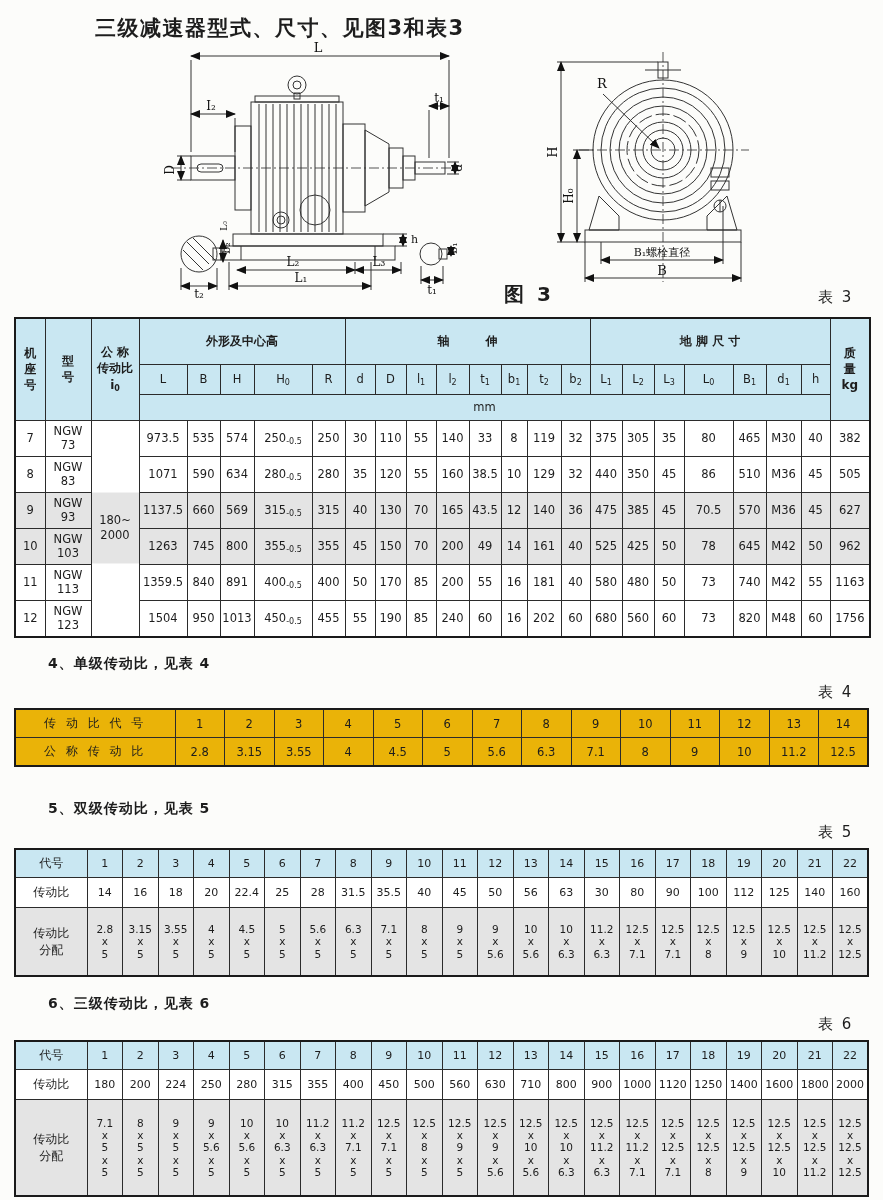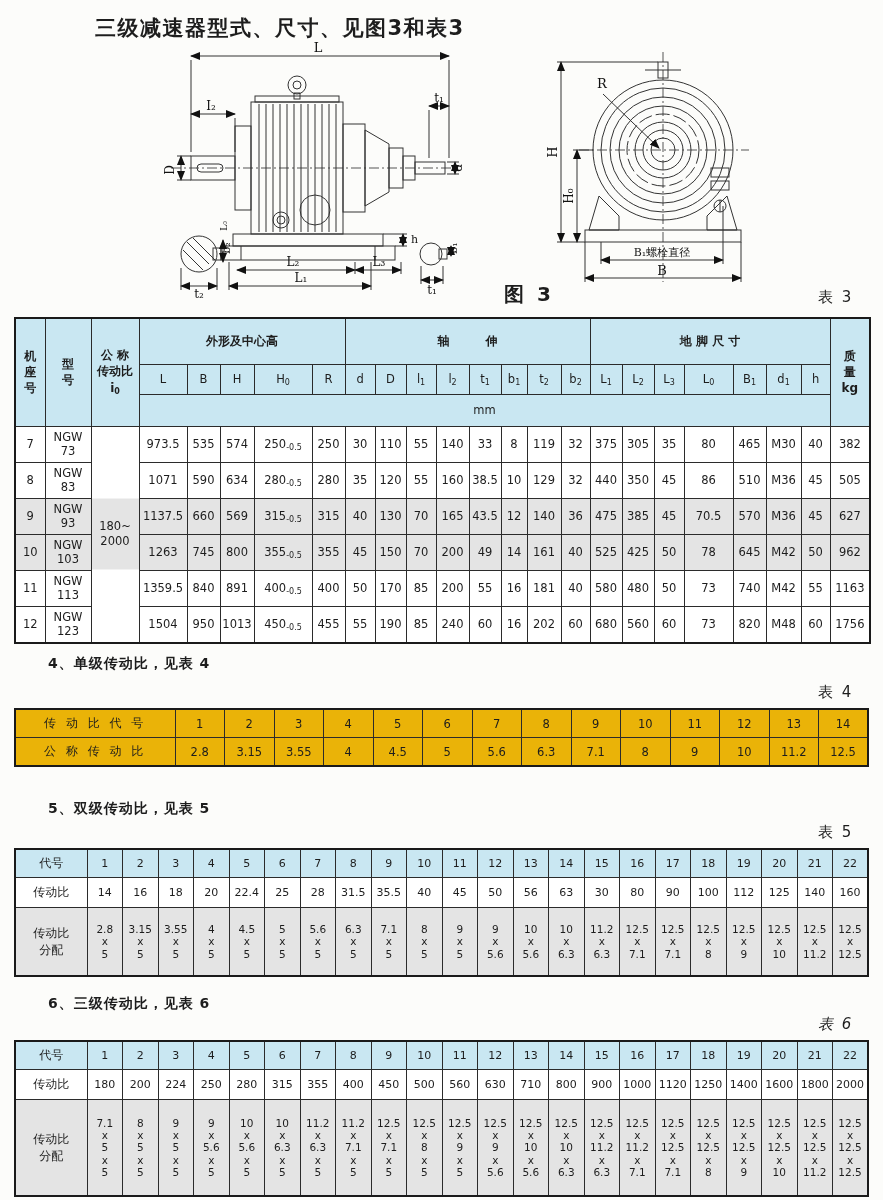--- a/index.html
+++ b/index.html
@@ -268,21 +268,21 @@
           <th class="blue">t<sub>2</sub></th>
           <th class="blue">b<sub>2</sub></th>
           <th class="blue">L<sub>1</sub></th>
           <th class="blue">L<sub>2</sub></th>
           <th class="blue">L<sub>3</sub></th>
           <th class="blue">L<sub>0</sub></th>
           <th class="blue">B<sub>1</sub></th>
           <th class="blue">d<sub>1</sub></th>
           <th class="blue">h</th>
         </tr>
-      <tr style="height:32px">
+      <tr style="height:26px">
         <th class="blue" colspan="20">mm</th>
       </tr>
     </thead>
     <tbody id="t3body">
         <tr>
           <td>7</td>
           <td>NGW<br>73</td>
           <td rowspan="6" class="io-cell">180~<br>2000</td>
           <td>973.5</td>
           <td>535</td>
@@ -557,21 +557,21 @@
           <td>12.5<br>x<br>8</td>
           <td>12.5<br>x<br>9</td>
           <td>12.5<br>x<br>10</td>
           <td>12.5<br>x<br>11.2</td>
           <td>12.5<br>x<br>12.5</td>
         </tr>
   </tbody>
     </table>
 
   <div class="sec-head" style="left:48px;top:995px;">6、三级传动比，见表 6</div>
-  <div class="tbl-label" style="left:818px;top:1015px;font-style:italic;">表 6</div>
+  <div class="tbl-label" style="left:818px;top:1015px;">表 6</div>
   <table id="t6">
     <colgroup>
         <col style="width:72px">
       </colgroup>
     <tbody>
         <tr class="r-code" id="t6r1">
           <th>代号</th>
           <td>1</td>
           <td>2</td>
           <td>3</td>

